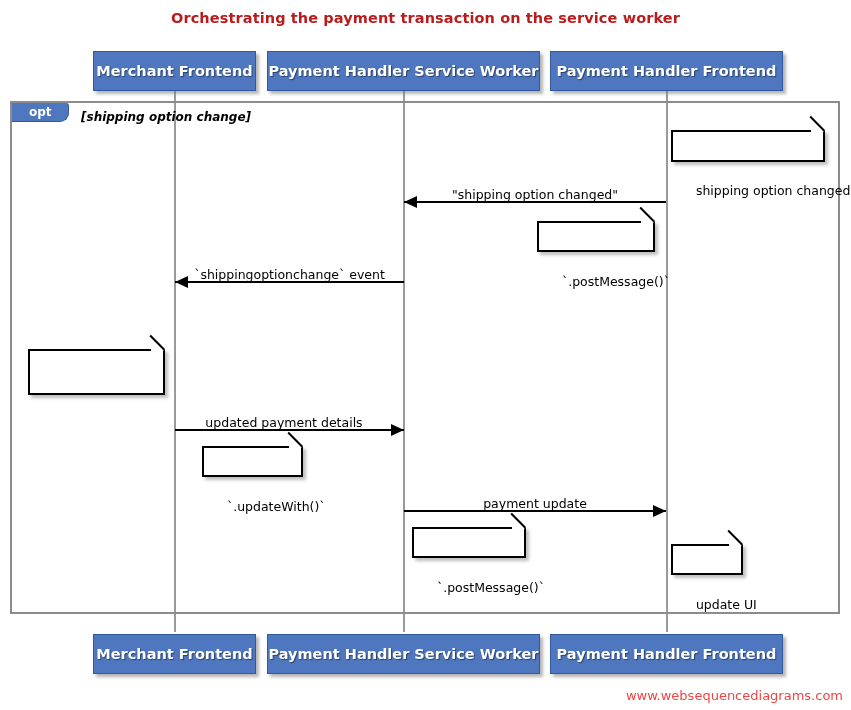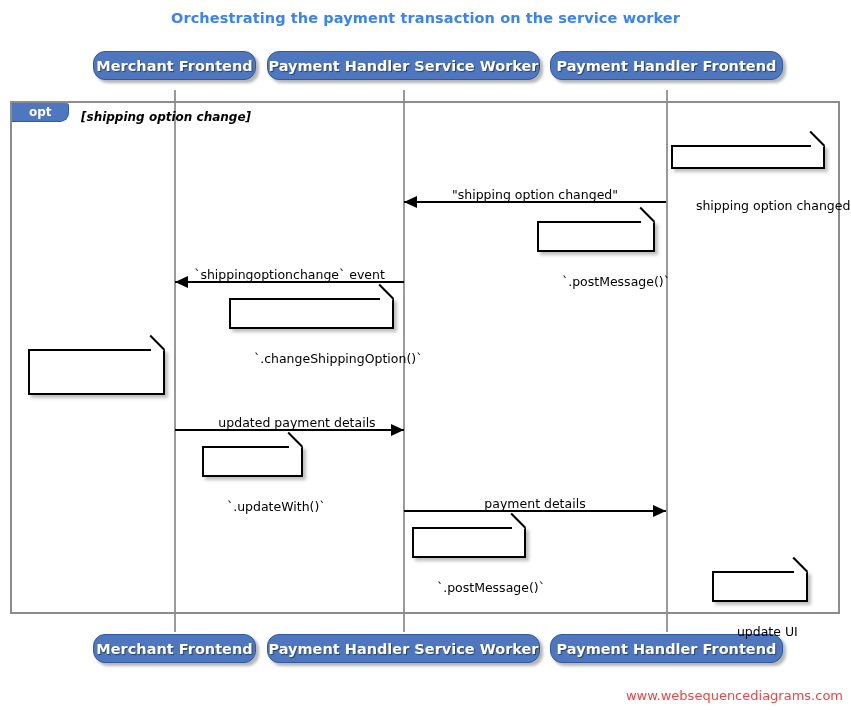--- a/index.html
+++ b/index.html
@@ -22,29 +22,29 @@
 
   
   .diagram-title {
     position: absolute;
     top: 10px;
     left: 0;
     width: 851px;
     text-align: center;
     font-size: 14.5px;
     font-weight: bold;
-    color: #3b82f6;
+    color: #b91c1c;
     letter-spacing: 0.1px;
   }
 
   
   .participant {
     position: absolute;
-    height: 29px;
-    border-radius: 12px;
+    height: 40px;
+    border-radius: 0;
     background: #4e77c0;
     border: 1px solid #2f5b9e;
     box-shadow: 3px 3px 3px rgba(120,120,120,0.55);
     box-sizing: border-box;
     display: flex;
     align-items: center;
     justify-content: center;
   }
   .participant .plabel {
     color: #ffffff;
@@ -190,72 +190,67 @@
   <div class="participant" style="left:93px; top:51px; width:163px;">
     <span class="plabel">Merchant Frontend</span>
   </div>
   <div class="participant" style="left:267px; top:51px; width:273px;">
     <span class="plabel">Payment Handler Service Worker</span>
   </div>
   <div class="participant" style="left:550px; top:51px; width:233px;">
     <span class="plabel">Payment Handler Frontend</span>
   </div>
 
-  <div class="note" style="left:671px; top:145px; width:154px; height:24px;">
+  <div class="note" style="left:671px; top:130px; width:154px; height:32px;">
     <span class="fold-tri"></span>
     <span class="fold-line"></span>
     <span class="note-text">shipping option changed</span>
   </div>
 
   <div class="msg-label" style="left:404px; top:187px; width:262px;">"shipping option changed"</div>
   <div class="msg" style="left:404px; top:201px; width:262px;"></div>
   <div class="arrowhead left" style="left:404px; top:196px;"></div>
 
   <div class="note" style="left:537px; top:221px; width:118px; height:31px;">
     <span class="fold-tri"></span>
     <span class="fold-line"></span>
     <span class="note-text">`.postMessage()`</span>
   </div>
 
   <div class="msg-label" style="left:175px; top:267px; width:229px;">`shippingoptionchange` event</div>
   <div class="msg" style="left:175px; top:281px; width:229px;"></div>
   <div class="arrowhead left" style="left:175px; top:276px;"></div>
 
-  <div class="note" style="left:229px; top:298px; width:165px; height:31px;">
-    <span class="fold-tri"></span>
-    <span class="fold-line"></span>
-    <span class="note-text">`.changeShippingOption()`</span>
-  </div>
 
   <div class="note" style="left:28px; top:349px; width:137px; height:46px;">
     <span class="fold-tri"></span>
     <span class="fold-line"></span>
   </div>
 
-  <div class="msg-label" style="left:175px; top:415px; width:218px;margin-left:13px;">updated payment details</div>
+  <div class="msg-label" style="left:175px; top:415px; width:218px;">updated payment details</div>
   <div class="msg" style="left:175px; top:429px; width:229px;"></div>
   <div class="arrowhead right" style="left:391px; top:424px;"></div>
 
   <div class="note" style="left:185px; top:446px; width:101px; height:31px;margin-left:17px;">
     <span class="fold-tri"></span>
     <span class="fold-line"></span>
     <span class="note-text">`.updateWith()`</span>
   </div>
 
-  <div class="msg-label" style="left:404px; top:496px; width:262px;">payment details</div>
+  <div class="msg-label" style="left:404px; top:496px; width:262px;">payment update</div>
   <div class="msg" style="left:404px; top:510px; width:262px;"></div>
   <div class="arrowhead right" style="left:653px; top:505px;"></div>
 
   <div class="note" style="left:412px; top:527px; width:114px; height:31px;">
     <span class="fold-tri"></span>
     <span class="fold-line"></span>
     <span class="note-text">`.postMessage()`</span>
   </div>
 
-  <div class="note" style="left:671px; top:571px; width:96px; height:31px;margin-left:41px;">
+  <div class="note" style="left:671px; top:544px; width:72px; height:31px;">
     <span class="fold-tri"></span>
     <span class="fold-line"></span>
     <span class="note-text">update UI</span>
   </div>
 
   <div class="participant" style="left:93px; top:634px; width:163px;">
     <span class="plabel">Merchant Frontend</span>
   </div>
   <div class="participant" style="left:267px; top:634px; width:273px;">
     <span class="plabel">Payment Handler Service Worker</span>

